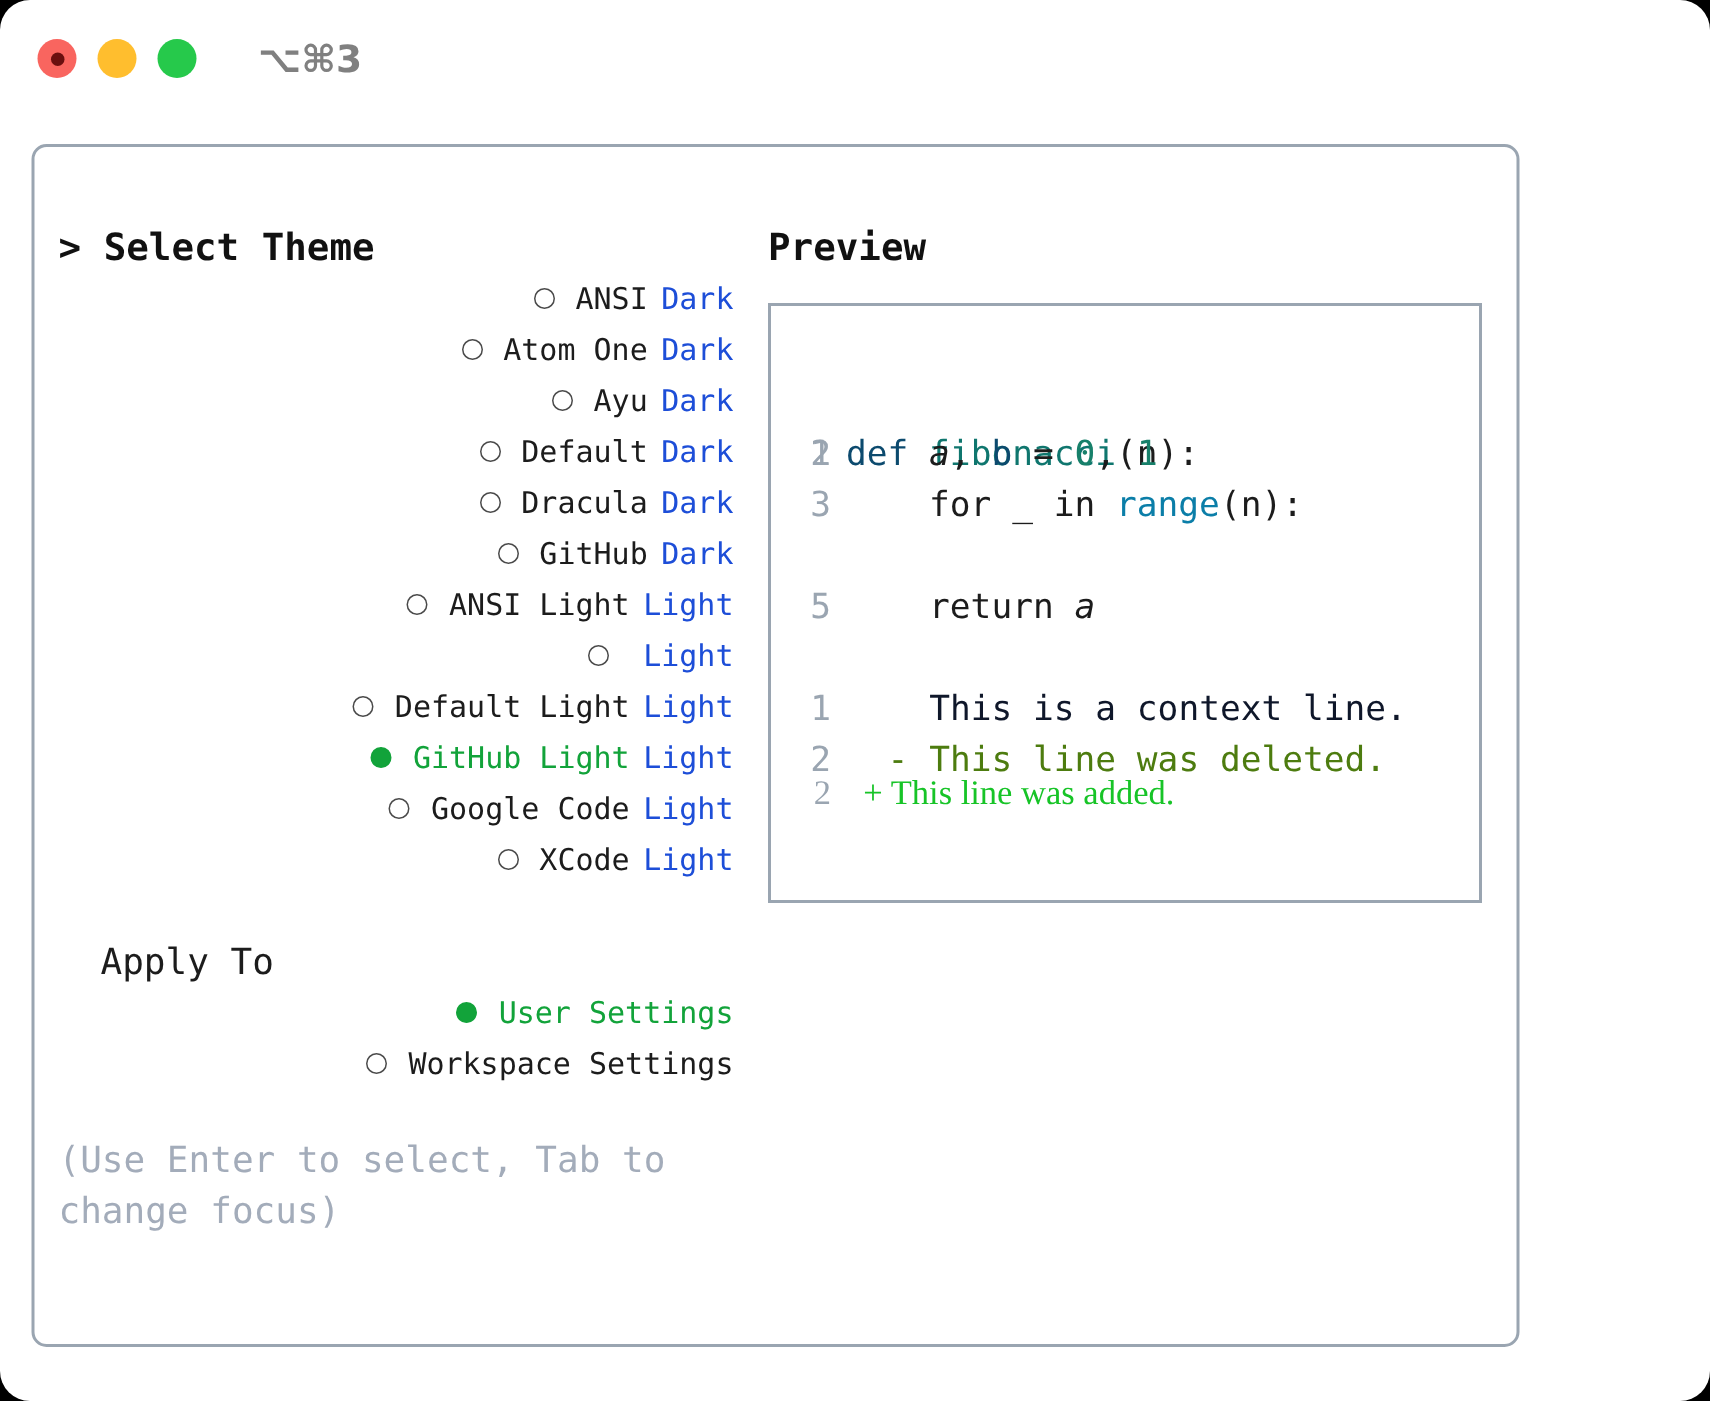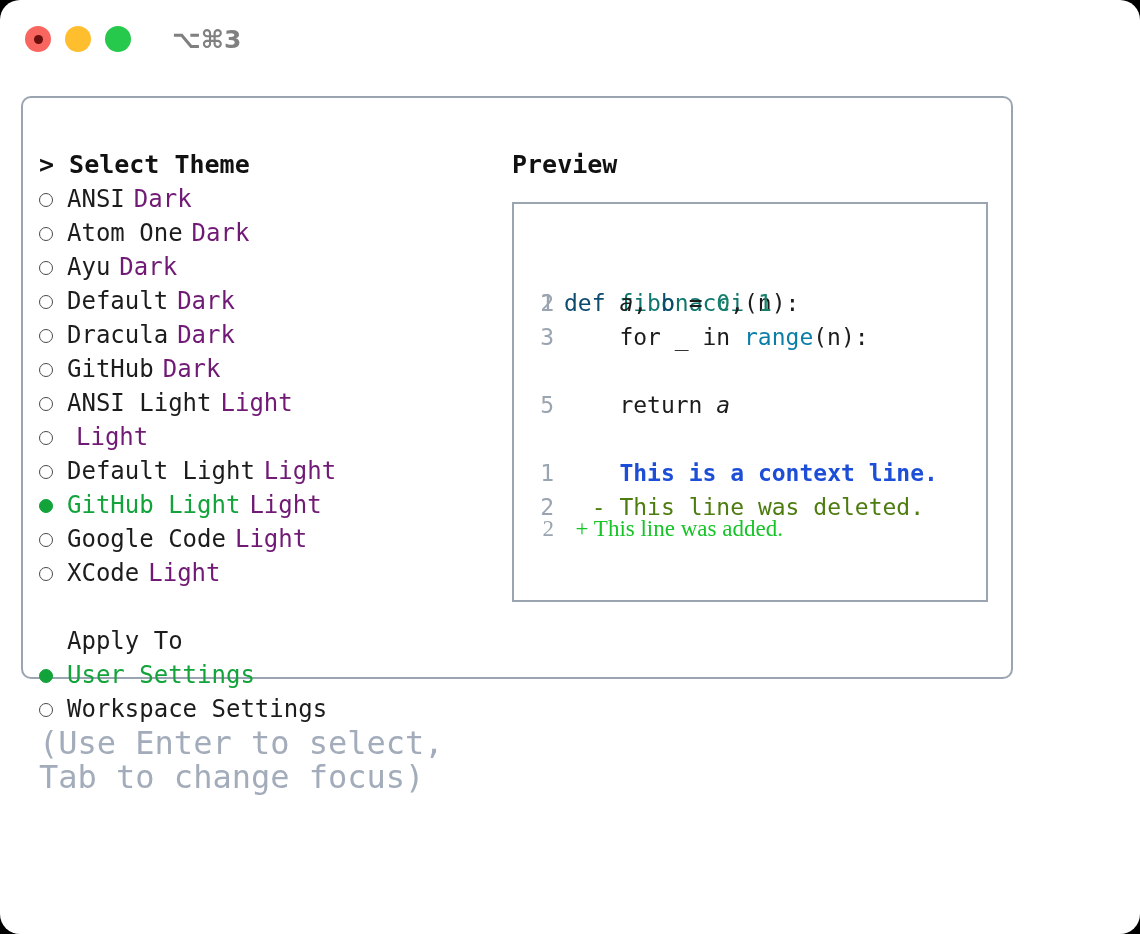--- a/index.html
+++ b/index.html
@@ -67,21 +67,21 @@
     letter-spacing: 0px;
     font-family: "DejaVu Sans", sans-serif;
   }
 
   
   .panel {
     position: absolute;
     left: 21px;
     top: 96px;
     width: 992px;
-    height: 583px;
+    height: 802px;
     border: 2px solid #9aa5b1;
     border-radius: 10px;
     box-sizing: border-box;
     background: #ffffff;
   }
 
   .columns {
     position: absolute;
     left: 0;
     top: 0;
@@ -105,22 +105,23 @@
     white-space: pre;
   }
 
   .theme-list { margin-top: 0; }
 
   .row {
     display: flex;
     align-items: baseline;
     height: 34px;
     line-height: 34px;
-    font-size: 24px;
+    font-size: 20px;
     white-space: pre;
+    justify-content: flex-end;
   }
   .radio-cell {
     width: 28px;
     flex: 0 0 28px;
     display: flex;
     align-items: center;
     justify-content: flex-start;
     height: 34px;
   }
   .radio {
@@ -136,36 +137,37 @@
     border-color: #12a33a;
     background: #12a33a;
   }
   .label {
     color: #1c1c1c;
   }
   .label.sel {
     color: #12a33a;
   }
   .variant {
-    color: #701a75;
+    color: #1d4ed8;
     margin-left: 9px;
   }
 
   .section-head {
     font-size: 24px;
     color: #1c1c1c;
     line-height: 34px;
     padding-left: 28px;
     white-space: pre;
   }
 
   .spacer-sm { height: 34px; }
 
   .hint {
-    font-size: 32px;
+    margin-top: 30px;
+    font-size: 24px;
     line-height: 34px;
     color: #a3acba;
     width: 410px;
     white-space: pre-wrap;
   }
 
   
   .right-col {
     position: absolute;
     left: 478px;
@@ -201,21 +203,21 @@
   }
   .code .kw   { color: #0c4a6e; }
   .code .fn   { color: #0f766e; }
   .code .num  { color: #17806a; }
   .code .bi   { color: #0b7ea8; }
   .code .var  { color: #1c1c1c; font-style: italic; }
   .code .pl   { color: #1c1c1c; }
 
   .code .blank { display: block; height: 34px; }
 
-  .diff .ctx  { color: #1d4ed8; font-weight: bold; }
+  .diff .ctx  { color: #0f172a; }
   .diff .del  { color: #4d7c0f; }
   .diff .add  { color: #17c427; }
 </style>
 </head>
 <body>
 
 <div class="window">
 
   <div class="titlebar">
     <div class="lights">

